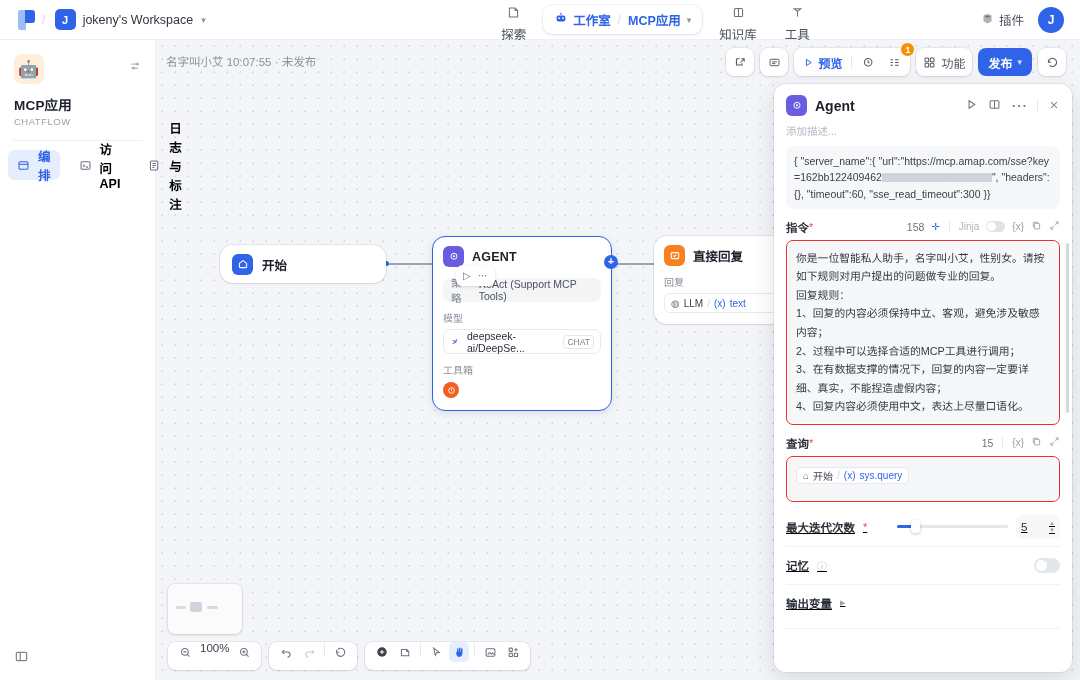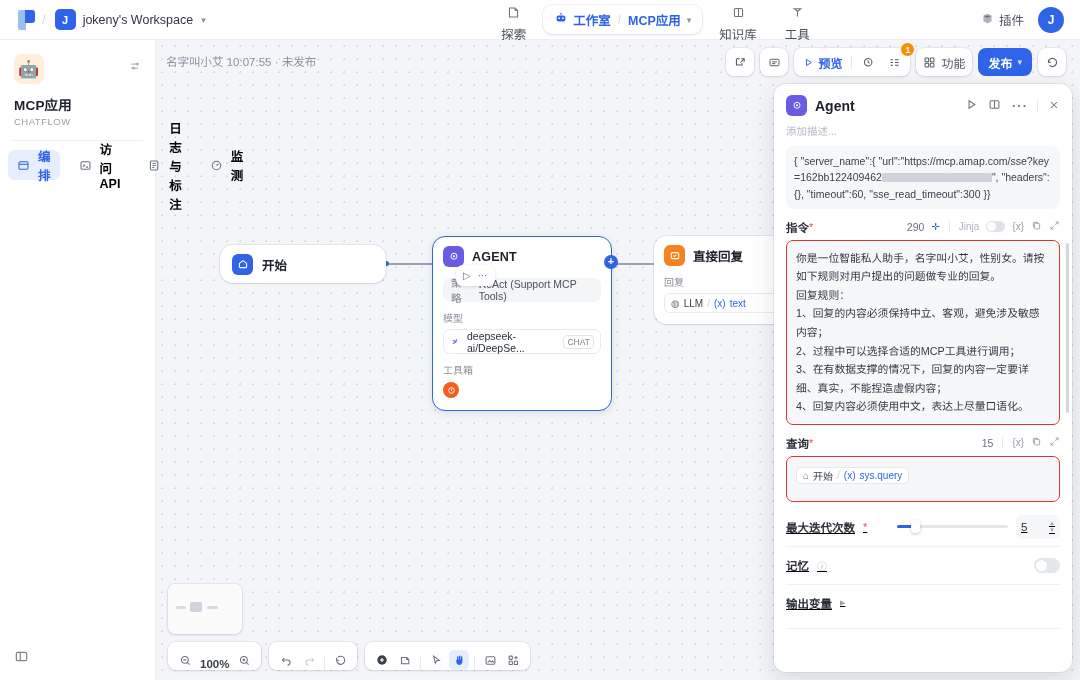--- a/index.html
+++ b/index.html
@@ -168,23 +168,22 @@
   .minimap {
     position: absolute; left: 12px; bottom: 46px; width: 74px; height: 50px; background: #fbfbfc;
     border-radius: 7px; box-shadow: 0 1px 3px rgba(16,24,40,.12), 0 0 0 1px rgba(16,24,40,.05);
   }
   .mm-a { position: absolute; left: 8px; top: 22px; width: 10px; height: 2.5px; background: #d6dae1; border-radius: 2px;}
   .mm-b { position: absolute; left: 22px; top: 18px; width: 12px; height: 10px; background: #cfd4dc; border-radius: 2px;}
   .mm-c { position: absolute; left: 39px; top: 22px; width: 11px; height: 2.5px; background: #d6dae1; border-radius: 2px;}
 
   .bottombar { position: absolute; left: 12px; bottom: 10px; display: flex; align-items: center; gap: 8px; }
   .bgroup {
-    height: 28px; background: #fff; border-radius: 8px; display: flex; align-items: flex-end; gap: 3px; padding: 0 7px;
+    height: 28px; background: #fff; border-radius: 8px; display: flex; align-items: flex-start; gap: 3px; padding: 0 7px;
     box-shadow: 0 1px 3px rgba(16,24,40,.10), 0 0 0 1px rgba(16,24,40,.05);
-    font-weight: bold;
   }
   .bicon { width: 20px; height: 20px; display: flex; align-items: center; justify-content: center; color: #6b7280; border-radius: 5px;}
   .bicon.active { background: #e6edfd; color: #2f63e8; }
   .zoomlbl { font-size: 11.5px; color: #3b414b; padding: 0 2px; }
   .bdiv { width: 1px; height: 14px; background: #e8eaee; margin: 0 2px; }
 
   
   .panel {
     position: absolute; right: 8px; top: 84px; width: 298px; height: 588px; background: #fff;
     border-radius: 12px; box-shadow: 0 8px 24px rgba(16,24,40,.12), 0 0 0 1px rgba(16,24,40,.06);
@@ -373,29 +372,20 @@
       <div class="side-item">
         <span class="sicon">
           <svg width="13" height="13" viewBox="0 0 16 16" fill="none" stroke="#6b7280" stroke-width="1.3">
               <rect x="3" y="2.5" width="9" height="11" rx="1.4"></rect>
               <path d="M5.4 5.5h4.2M5.4 8h4.2M5.4 10.5h2.4"></path>
             </svg>
         </span>
         <span>日志与标注</span>
       </div>
 
-      <div class="side-item">
-        <span class="sicon">
-          <svg width="13" height="13" viewBox="0 0 16 16" fill="none" stroke="#6b7280" stroke-width="1.3">
-              <circle cx="8" cy="8" r="5.2"></circle>
-              <path d="M8 8l2.4-1.8"></path>
-            </svg>
-        </span>
-        <span>监测</span>
-      </div>
     </div>
     <span class="side-collapse">
       <svg width="15" height="15" viewBox="0 0 16 16" fill="none" stroke="#7d838e" stroke-width="1.3">
           <rect x="2.5" y="3.5" width="11" height="9" rx="1.5"></rect>
           <path d="M6.6 3.5v9"></path>
         </svg>
     </span>
   </div>
 
   <div class="canvas">
@@ -654,21 +644,21 @@
 
       <div class="jsonbox">
         <span>{ "server_name":{  "url":"https://mcp.amap.com/sse?key=162bb122409462</span><span class="redact"></span><span class="redact sm"></span><span>",  "headers":{},  "timeout":60,  "sse_read_timeout":300 }}</span>
       </div>
 
       <div class="sec">
         <div class="sec-head">
           <span class="sec-label">指令</span>
           <span class="req">*</span>
           <span class="sec-tools">
-            <span class="count">290</span>
+            <span class="count">158</span>
             <span style="color:#2f63e8">✛</span>
             <span class="bdiv" style="height:11px"></span>
             <span class="jinja">Jinja</span>
             <span class="mini-toggle">
                 <i></i>
               </span>
             <span>{x}</span>
             <span>
               <svg width="11" height="11" viewBox="0 0 16 16" fill="none" stroke="#98a0ac" stroke-width="1.3">
                   <rect x="5" y="5" width="7.5" height="8" rx="1.2"></rect>

